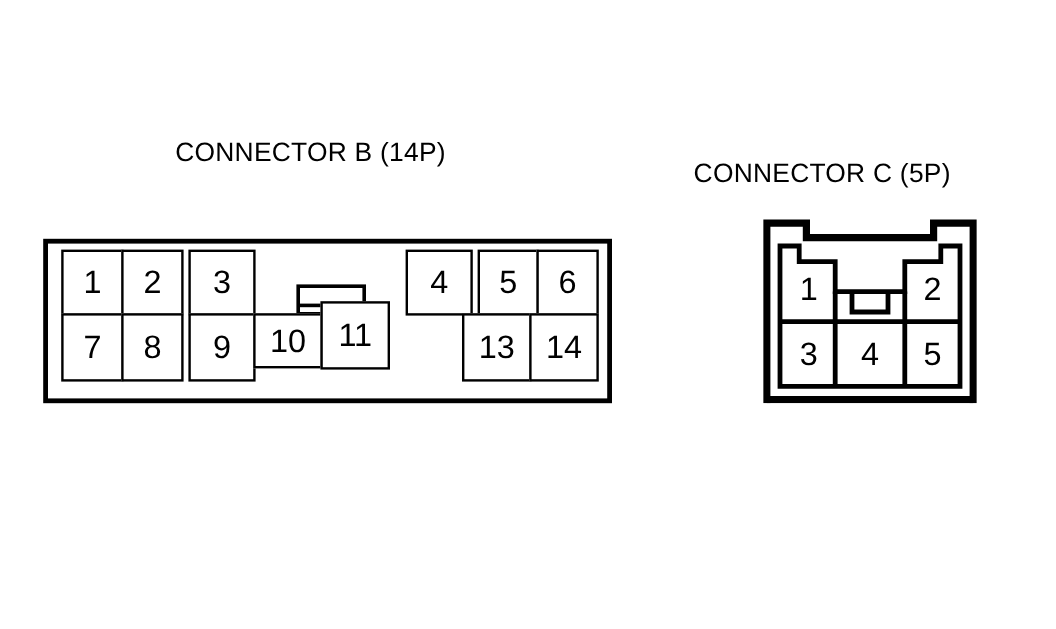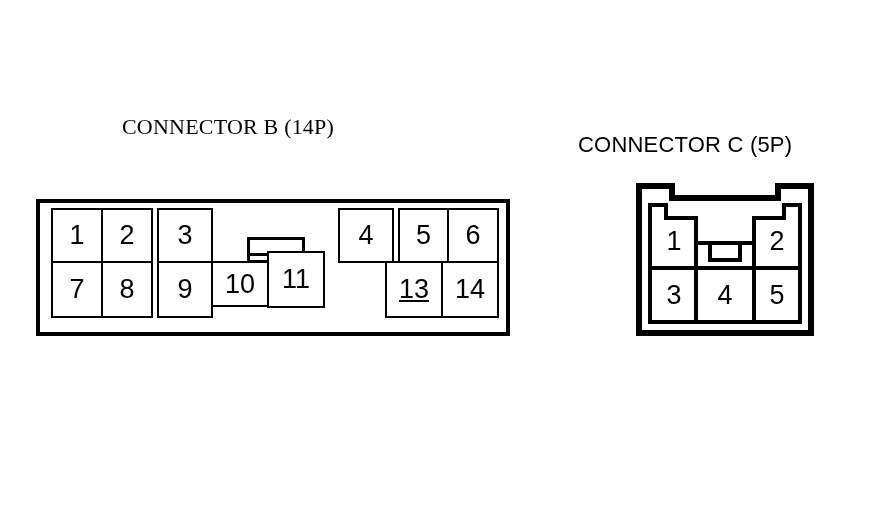--- a/index.html
+++ b/index.html
@@ -25,21 +25,21 @@
 
   
   .conn-title {
     position: absolute;
     font-size: 22px;
     font-weight: 400;
     letter-spacing: 0.2px;
     white-space: nowrap;
     color: #000;
   }
-  #title-b { left: 122px; top: 114px; font-family: Liberation Serif, serif; }
+  #title-b { left: 146px; top: 114px; }
   #title-c { left: 578px; top: 132px; }
 
   
   #connector-b {
     position: absolute;
     left: 36px;
     top: 199px;
     width: 474px;
     height: 137px;
     border: 4px solid #000;
@@ -133,21 +133,21 @@
 
       <div id="b-latch">
         <div id="b-latch-div"></div>
       </div>
 
       <div class="b-cell" style="left:0px;  top:53px; width:52px; height:57px;">7</div>
       <div class="b-cell" style="left:50px; top:53px; width:52px; height:57px;">8</div>
       <div class="b-cell" style="left:106px;top:53px; width:56px; height:57px;">9</div>
       <div class="b-cell" style="left:160px;top:53px; width:58px; height:46px;">10</div>
       <div class="b-cell" style="left:216px;top:43px; width:58px; height:57px;">11</div>
-      <div class="b-cell" style="left:334px;top:53px; width:58px; height:57px;text-decoration:underline;">13</div>
+      <div class="b-cell" style="left:334px;top:53px; width:58px; height:57px;">13</div>
       <div class="b-cell" style="left:390px;top:53px; width:58px; height:57px;">14</div>
 
     </div>
   </div>
 
   <div class="conn-title" id="title-c">CONNECTOR C (5P)</div>
 
   <div id="connector-c">
 
     <svg id="c-outer-svg" viewBox="0 0 178 156">

